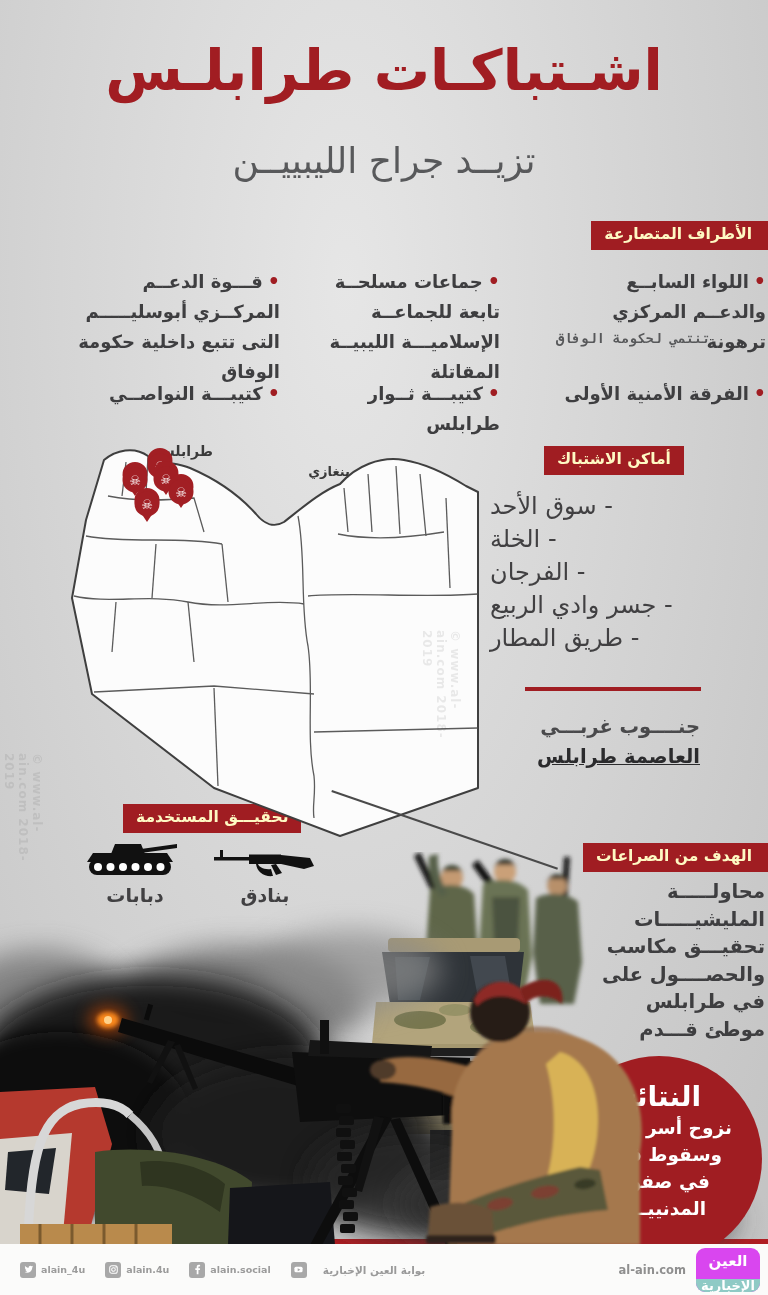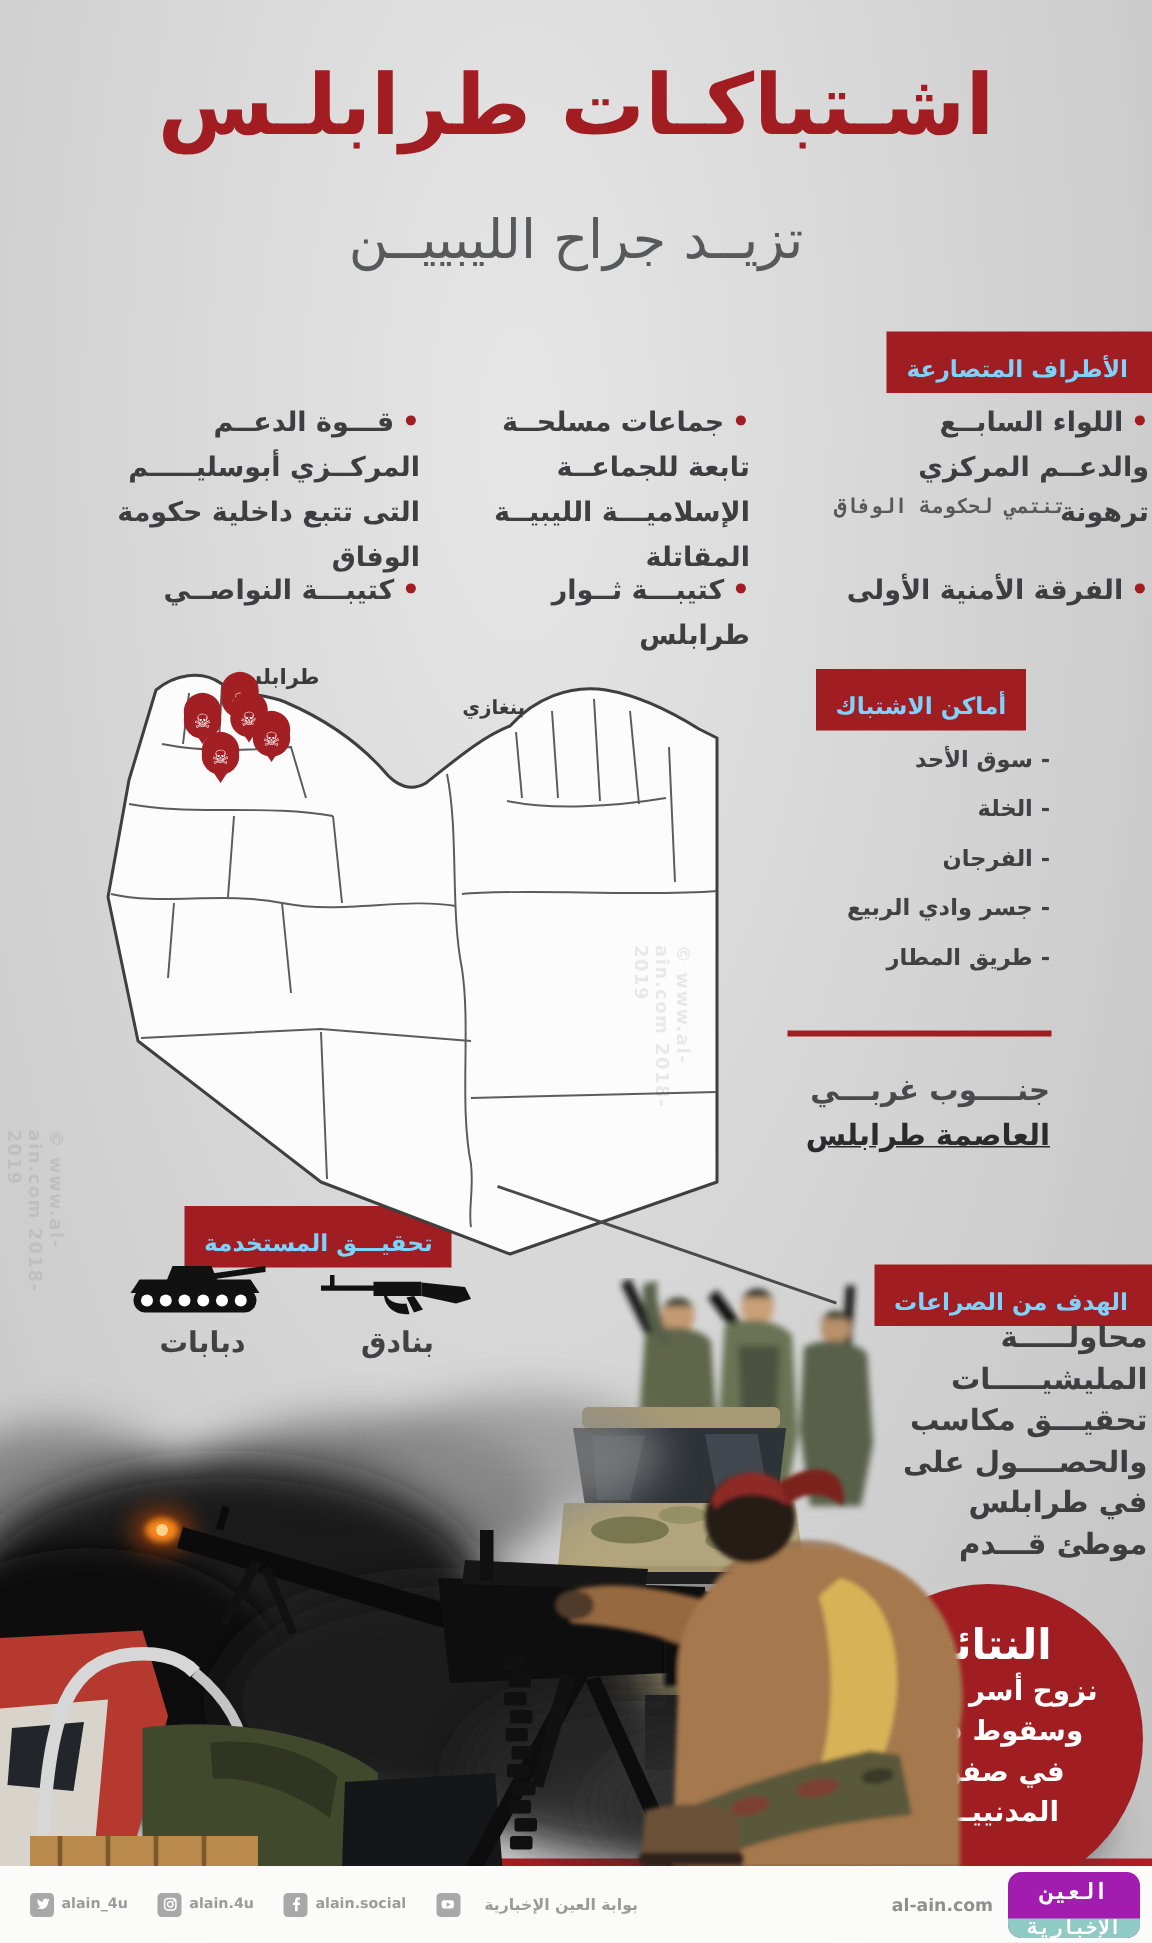--- a/index.html
+++ b/index.html
@@ -2,43 +2,43 @@
 <html lang="ar"><head>
 <meta charset="utf-8">
 <style>
   html,body{margin:0;padding:0;}
   body{font-family:"DejaVu Sans",sans-serif;}
   .page{position:relative;width:768px;height:1295px;overflow:hidden;
         background:radial-gradient(ellipse at 45% 22%, #e6e6e6 0%, #d6d6d6 45%, #c2c2c2 100%);}
   .abs{position:absolute;}
   .title{top:38px;left:0;right:0;text-align:center;font-size:56px;font-weight:800;color:#a11d22;letter-spacing:-1px;}
   .subtitle{top:140px;left:0;right:0;text-align:center;font-size:36px;font-weight:400;color:#58595b;}
-  .badge{background:#a01d22;color:#7dd3fc;font-weight:800;font-size:15.5px;padding:16px 13px 6px;line-height:1.25;white-space:nowrap;}
+  .badge{background:#a01d22;color:#fef9c3;font-weight:800;font-size:15.5px;padding:4px 13px 6px;line-height:1.25;white-space:nowrap;}
   .bullet-item{direction:rtl;text-align:right;font-size:18px;font-weight:700;color:#3e3e40;line-height:30px;}
   .bullet-item .dot{color:#a01d22;margin-left:5px;font-size:19px;}
   .note-small{direction:rtl;text-align:left;font-size:13.5px;font-weight:600;color:#57585a;font-family:Liberation Mono, monospace;}
-  .loc-list{direction:rtl;text-align:right;font-size:15px;font-weight:700;color:#414042;line-height:33px;}
+  .loc-list{direction:rtl;text-align:left;font-size:24px;font-weight:400;color:#414042;line-height:33px;}
   .sep-line{background:#a01d22;height:3.5px;}
   .note-par{direction:rtl;text-align:right;font-size:19.5px;line-height:30px;font-weight:700;color:#4a4a4c;}
   .note-par .strong{color:#2b2b2d;font-weight:800;text-decoration:underline;}
   .goal-text{direction:rtl;text-align:right;font-size:19.5px;font-weight:700;color:#3e3e40;line-height:27.5px;z-index:6;}
   .weapon-label{font-size:19px;font-weight:700;color:#414042;text-align:center;direction:rtl;}
   .results-circle{left:556px;top:1056px;width:206px;height:206px;border-radius:50%;background:#a01d22;z-index:3;
                   color:#fff;text-align:center;direction:rtl;}
   .results-circle .r-title{margin-top:24px;font-size:28px;font-weight:800;line-height:34px;}
   .results-circle .r-line{font-size:18.5px;font-weight:700;line-height:27px;}
   .watermark{color:rgba(60,60,60,0.10);font-size:12px;line-height:14px;letter-spacing:1px;transform:rotate(90deg);transform-origin:top left;width:118px;font-weight:600;z-index:1;}
   .footer-line{left:0;top:1239px;width:768px;height:5px;background:#b01e23;z-index:1;}
   .footer{left:0;top:1244px;width:768px;height:51px;background:#fbfbfa;z-index:7;display:flex;align-items:center;padding:0;box-sizing:border-box;}
   .social-group{display:flex;align-items:center;margin-left:20px;}
   .social-sq{width:16px;height:16px;background:#a8a8a8;border-radius:3px;display:flex;align-items:center;justify-content:center;}
   .social-label{font-size:9.5px;color:#9b9b9b;margin-left:5px;font-weight:600;}
   .social-label-ar{font-size:10.5px;color:#9a9a9a;margin-left:16px;font-weight:700;direction:rtl;}
   .site-text{font-size:11.5px;color:#8f8f8f;font-weight:600;}
-  .brand-logo{width:88px;height:44px;background:#a21caf;border-radius:9px;margin:0 8px 0 10px;position:relative;overflow:hidden;font-family:Liberation Mono, monospace;}
+  .brand-logo{width:64px;height:44px;background:#d946ef;border-radius:9px;margin:0 8px 0 10px;position:relative;overflow:hidden;}
   .brand-logo .l1{color:#fff;font-size:15px;font-weight:800;text-align:center;margin-top:4px;direction:rtl;}
   .brand-logo .l2{position:absolute;bottom:0;left:0;right:0;height:13px;background:#8fcac5;color:#fff;font-size:13px;font-weight:700;text-align:center;line-height:13px;direction:rtl;}
   .spacer{flex:1;}
   svg{display:block;}
 </style>
 </head>
 <body>
 
 <div class="page">
 

